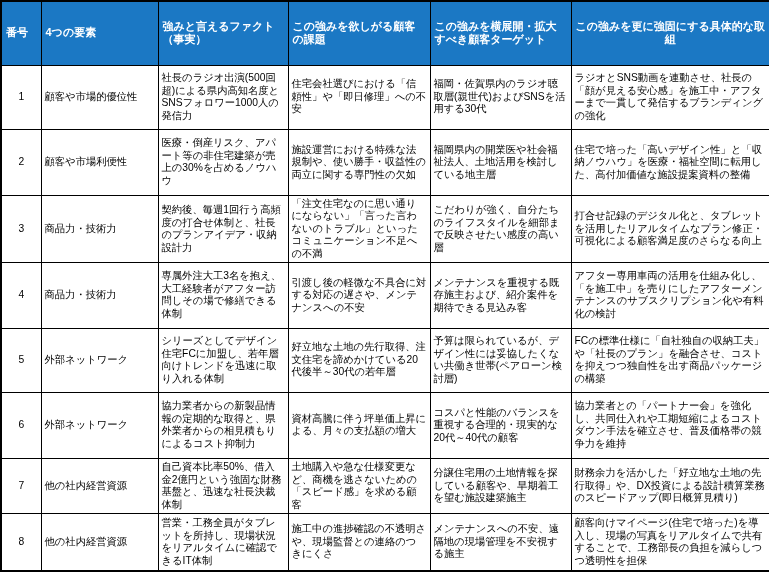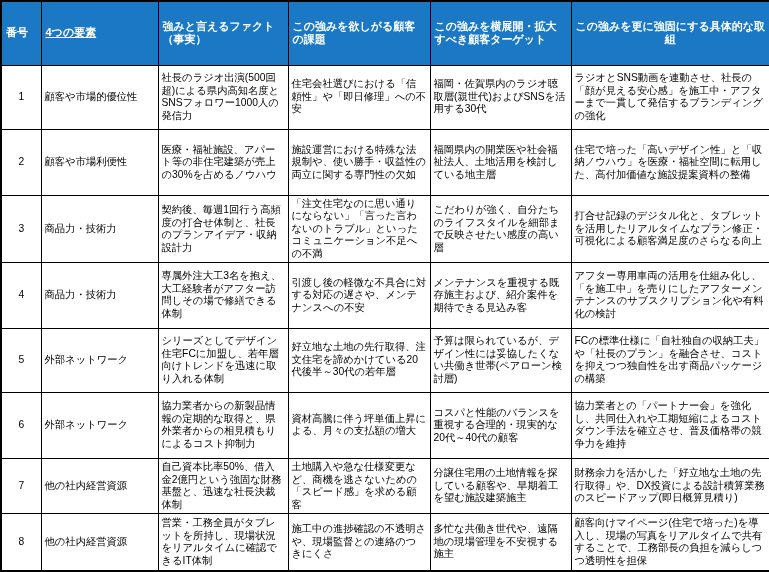--- a/index.html
+++ b/index.html
@@ -34,40 +34,40 @@
       <col style="width:40px">
       <col style="width:117px">
       <col style="width:130px">
       <col style="width:142px">
       <col style="width:141px">
       <col style="width:199px">
     </colgroup>
     <thead>
       <tr style="background: rgb(27, 120, 196);">
         <th class="c0" style="color: rgb(255, 255, 255);">番号</th>
-        <th class="c1" style="color: rgb(255, 255, 255); text-decoration: underline;">4つの要素</th>
+        <th class="c1" style="color: rgb(255, 255, 255);">4つの要素</th>
         <th class="c2" style="color: rgb(255, 255, 255);">強みと言えるファクト（事実）</th>
         <th class="c3" style="color: rgb(255, 255, 255);">この強みを欲しがる顧客の課題</th>
         <th class="c4" style="color: rgb(255, 255, 255);">この強みを横展開・拡大すべき顧客ターゲット</th>
         <th class="c5" style="color: rgb(255, 255, 255); text-align: center;">この強みを更に強固にする具体的な取組</th>
       </tr>
     </thead>
     <tbody>
         <tr>
           <td class="c0">1</td>
           <td class="c1">顧客や市場的優位性</td>
           <td class="c2">社長のラジオ出演(500回超)による県内高知名度とSNSフォロワー1000人の発信力</td>
           <td class="c3">住宅会社選びにおける「信頼性」や「即日修理」への不安</td>
           <td class="c4">福岡・佐賀県内のラジオ聴取層(親世代)およびSNSを活用する30代</td>
           <td class="c5">ラジオとSNS動画を連動させ、社長の「顔が見える安心感」を施工中・アフターまで一貫して発信するブランディングの強化</td>
         </tr>
         <tr>
           <td class="c0">2</td>
           <td class="c1">顧客や市場利便性</td>
-          <td class="c2">医療・福祉施設、アパート等の非住宅建築が売上の30%を占めるノウハウ</td>
+          <td class="c2">医療・倒産リスク、アパート等の非住宅建築が売上の30%を占めるノウハウ</td>
           <td class="c3">施設運営における特殊な法規制や、使い勝手・収益性の両立に関する専門性の欠如</td>
           <td class="c4">福岡県内の開業医や社会福祉法人、土地活用を検討している地主層</td>
           <td class="c5">住宅で培った「高いデザイン性」と「収納ノウハウ」を医療・福祉空間に転用した、高付加価値な施設提案資料の整備</td>
         </tr>
         <tr>
           <td class="c0">3</td>
           <td class="c1">商品力・技術力</td>
           <td class="c2">契約後、毎週1回行う高頻度の打合せ体制と、社長のプランアイデア・収納設計力</td>
           <td class="c3">「注文住宅なのに思い通りにならない」「言った言わないのトラブル」といったコミュニケーション不足への不満</td>
           <td class="c4">こだわりが強く、自分たちのライフスタイルを細部まで反映させたい感度の高い層</td>
@@ -103,18 +103,18 @@
           <td class="c2">自己資本比率50%、借入金2億円という強固な財務基盤と、迅速な社長決裁体制</td>
           <td class="c3">土地購入や急な仕様変更など、商機を逃さないための「スピード感」を求める顧客</td>
           <td class="c4">分譲住宅用の土地情報を探している顧客や、早期着工を望む施設建築施主</td>
           <td class="c5">財務余力を活かした「好立地な土地の先行取得」や、DX投資による設計積算業務のスピードアップ(即日概算見積り)</td>
         </tr>
         <tr>
           <td class="c0">8</td>
           <td class="c1">他の社内経営資源</td>
           <td class="c2">営業・工務全員がタブレットを所持し、現場状況をリアルタイムに確認できるIT体制</td>
           <td class="c3">施工中の進捗確認の不透明さや、現場監督との連絡のつきにくさ</td>
-          <td class="c4">多忙な共働き世代や、遠隔地の現場管理を不安視する施主</td>
+          <td class="c4">メンテナンスへの不安、遠隔地の現場管理を不安視する施主</td>
           <td class="c5">顧客向けマイページ(住宅で培った)を導入し、現場の写真をリアルタイムで共有することで、工務部長の負担を減らしつつ透明性を担保</td>
         </tr>
       </tbody>
   </table>
 </div>
 
 </body></html>

